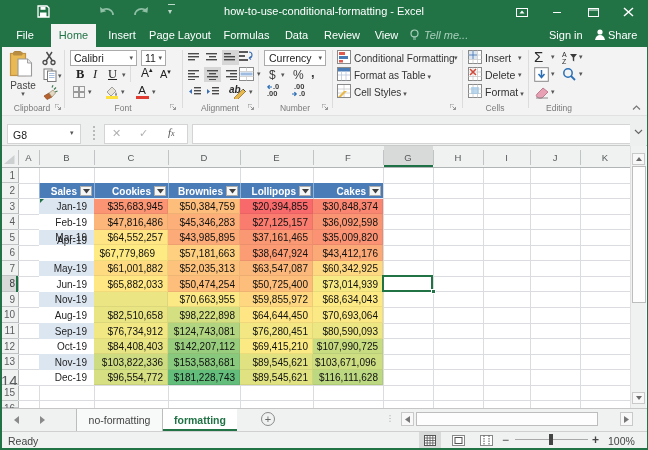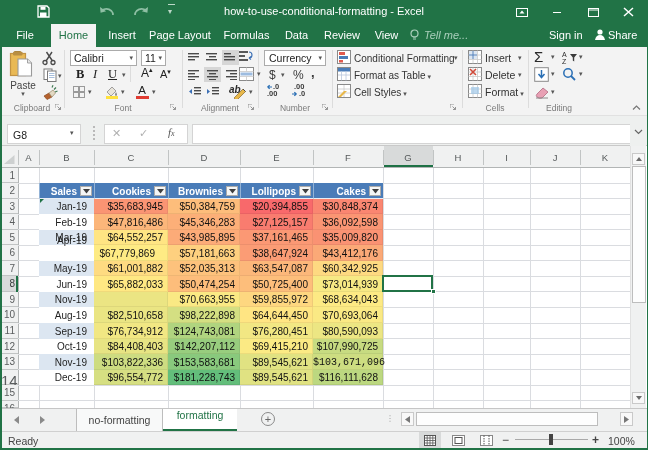--- a/index.html
+++ b/index.html
@@ -524,21 +524,21 @@
 <div class="abs" style="left:313px;top:341.05px;width:65px;color:#111;font-size:10px;text-align:right;">$107,990,725</div>
 <div class="abs" style="left:39px;top:354.1px;width:55px;height:15.549999999999955px;background:#dce6f1;"></div>
 <div class="abs" style="left:39px;top:356.6px;width:48px;color:#1f1f1f;font-size:10px;text-align:right;">Nov-19</div>
 <div class="abs" style="left:94px;top:354.1px;width:74px;height:15.549999999999955px;background:#cddc81;box-shadow:inset -1px -1px 0 rgba(0,0,0,0.06);"></div>
 <div class="abs" style="left:94px;top:356.6px;width:69px;color:#111;font-size:10px;text-align:right;">$103,822,336</div>
 <div class="abs" style="left:168px;top:354.1px;width:72px;height:15.549999999999955px;background:#89c97d;box-shadow:inset -1px -1px 0 rgba(0,0,0,0.06);"></div>
 <div class="abs" style="left:168px;top:356.6px;width:67px;color:#111;font-size:10px;text-align:right;">$153,583,681</div>
 <div class="abs" style="left:240px;top:354.1px;width:73px;height:15.549999999999955px;background:#e0e282;box-shadow:inset -1px -1px 0 rgba(0,0,0,0.06);"></div>
 <div class="abs" style="left:240px;top:356.6px;width:68px;color:#111;font-size:10px;text-align:right;">$89,545,621</div>
 <div class="abs" style="left:313px;top:354.1px;width:70px;height:15.549999999999955px;background:#cddd81;box-shadow:inset -1px -1px 0 rgba(0,0,0,0.06);"></div>
-<div class="abs" style="left:313px;top:356.6px;width:65px;color:#111;font-size:10px;text-align:center;font-family:Liberation Mono, monospace;">$103,671,096</div>
+<div class="abs" style="left:313px;top:356.6px;width:65px;color:#111;font-size:10px;text-align:center;">$103,671,096</div>
 <div class="abs" style="left:39px;top:369.65px;width:55px;height:15.550000000000068px;background:#ffffff;"></div>
 <div class="abs" style="left:39px;top:372.15px;width:48px;color:#1f1f1f;font-size:10px;text-align:right;">Dec-19</div>
 <div class="abs" style="left:94px;top:369.65px;width:74px;height:15.550000000000068px;background:#d6df82;box-shadow:inset -1px -1px 0 rgba(0,0,0,0.06);"></div>
 <div class="abs" style="left:94px;top:372.15px;width:69px;color:#111;font-size:10px;text-align:right;">$96,554,772</div>
 <div class="abs" style="left:168px;top:369.65px;width:72px;height:15.550000000000068px;background:#63be7b;box-shadow:inset -1px -1px 0 rgba(0,0,0,0.06);"></div>
 <div class="abs" style="left:168px;top:372.15px;width:67px;color:#111;font-size:10px;text-align:right;">$181,228,743</div>
 <div class="abs" style="left:240px;top:369.65px;width:73px;height:15.550000000000068px;background:#e0e282;box-shadow:inset -1px -1px 0 rgba(0,0,0,0.06);"></div>
 <div class="abs" style="left:240px;top:372.15px;width:68px;color:#111;font-size:10px;text-align:right;">$89,545,621</div>
 <div class="abs" style="left:313px;top:369.65px;width:70px;height:15.550000000000068px;background:#bcd880;box-shadow:inset -1px -1px 0 rgba(0,0,0,0.06);"></div>
 <div class="abs" style="left:313px;top:372.15px;width:65px;color:#111;font-size:10px;text-align:right;">$116,111,628</div>
@@ -562,21 +562,21 @@
       <path d="M1 1 L4.5 4.5 L8 1" fill="none" stroke="#666" stroke-width="1.2"></path>
     </svg>
 <div class="abs" style="left:0;top:407.5px;width:648px;height:23px;background:#f0f1f1;border-top:1px solid #c6c6c6;"></div>
 <svg class="abs" style="left:14px;top:415.5px;" width="5" height="8" viewBox="0 0 5 8">
       <path d="M0 4 L5 0 V8 z" fill="#8a8a8a"></path>
     </svg>
 <svg class="abs" style="left:40px;top:415.5px;" width="5" height="8" viewBox="0 0 5 8">
       <path d="M5 4 L0 0 V8 z" fill="#8a8a8a"></path>
     </svg>
 <div class="abs" style="left:76px;top:408.5px;width:87px;height:22px;background:#f8f9f9;border-left:1px solid #bdbdbd;border-right:1px solid #bdbdbd;color:#444;font-size:10.5px;text-align:center;padding-top:5px;">no-formatting</div>
-<div class="abs" style="left:163px;top:408.5px;width:74px;height:22px;background:#fff;border-bottom:2px solid #217346;color:#217346;font-weight:normal;font-size:10.5px;text-align:center;">formatting</div>
+<div class="abs" style="left:163px;top:408.5px;width:74px;height:22px;background:#fff;border-bottom:2px solid #217346;color:#217346;font-weight:bold;font-size:10.5px;text-align:center;padding-top:5px;">formatting</div>
 <div class="abs" style="left:261px;top:411.5px;width:14px;height:14px;border:1px solid #8a8a8a;border-radius:50%;color:#666;font-size:11px;text-align:center;line-height:13px;">+</div>
 <div class="abs" style="left:386px;top:413.5px;width:4px;color:#9a9a9a;font-size:8px;letter-spacing:0;">⋮</div>
 <div class="abs" style="left:401px;top:411.5px;width:13px;height:14px;background:#f8f8f8;border:1px solid #c9c9c9;"></div>
 <svg class="abs" style="left:405px;top:415.5px;" width="5" height="7" viewBox="0 0 5 7">
       <path d="M0 3.5 L5 0 V7 z" fill="#777"></path>
     </svg>
 <div class="abs" style="left:414px;top:411.5px;width:205px;height:14px;background:#f0f1f1;"></div>
 <div class="abs" style="left:416px;top:411.5px;width:182px;height:14px;background:#fdfdfd;border:1px solid #bdbdbd;"></div>
 <div class="abs" style="left:620px;top:411.5px;width:13px;height:14px;background:#f8f8f8;border:1px solid #c9c9c9;"></div>
 <svg class="abs" style="left:624px;top:415.5px;" width="5" height="7" viewBox="0 0 5 7">

